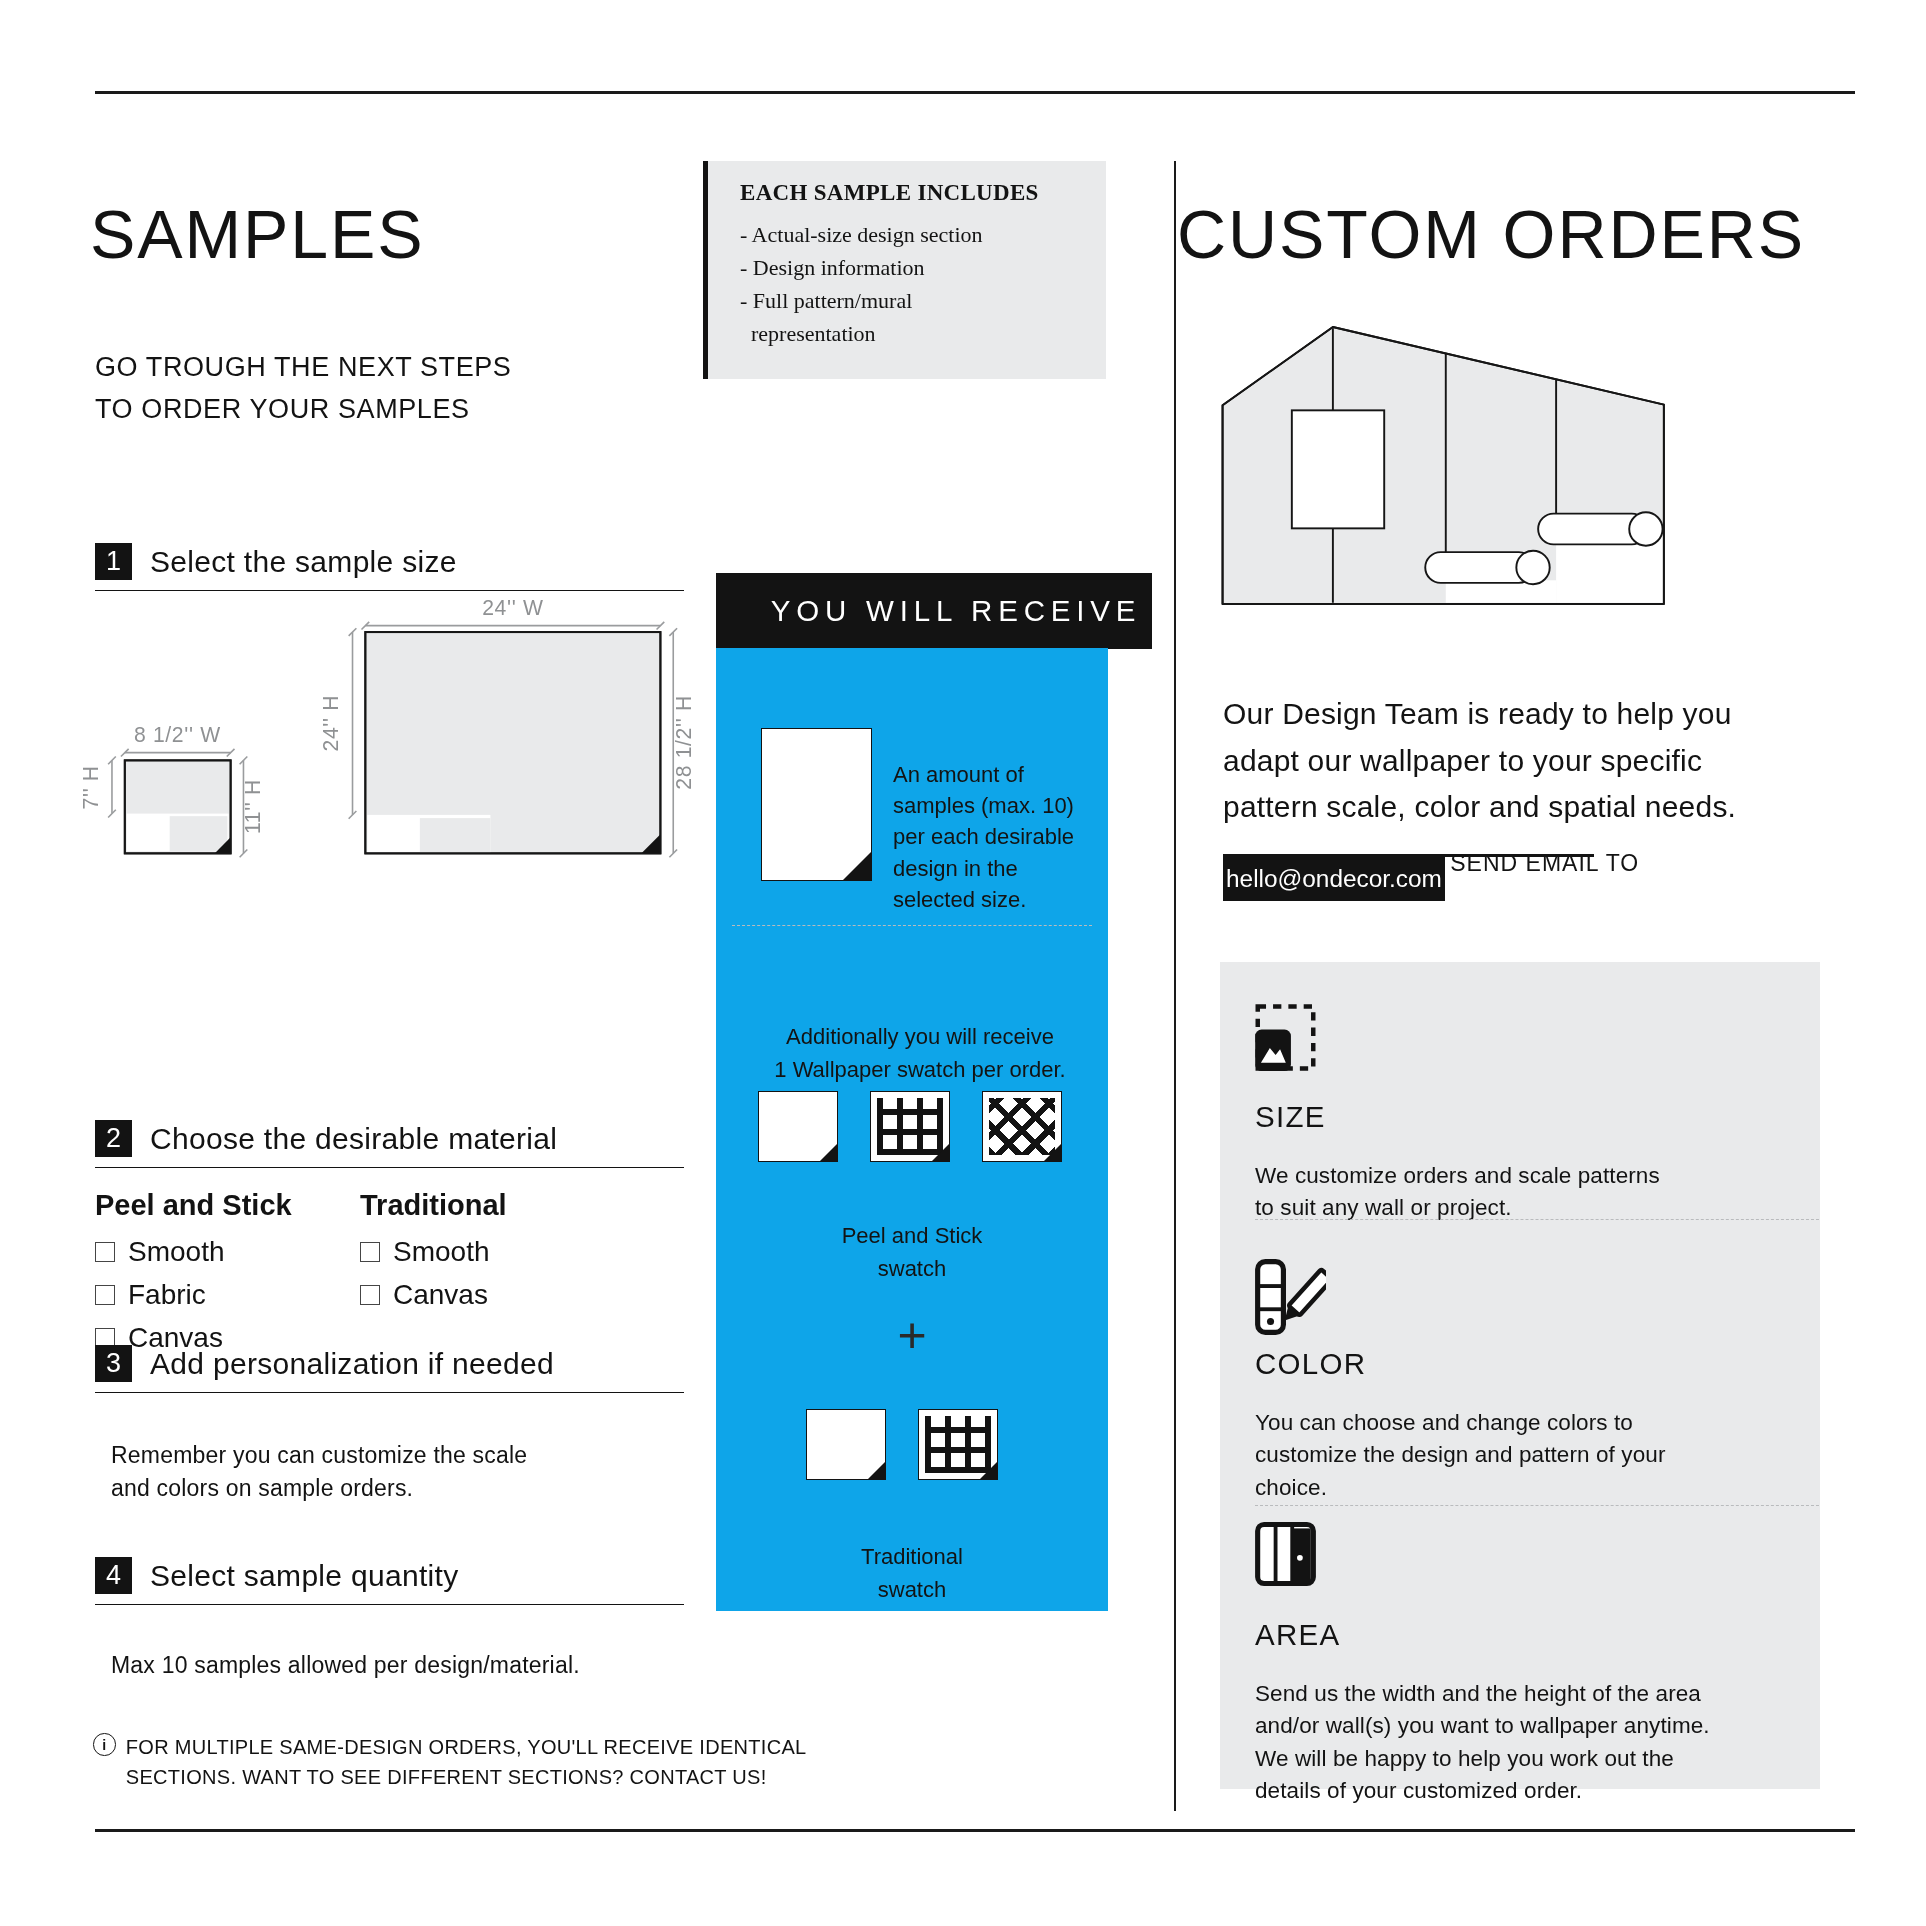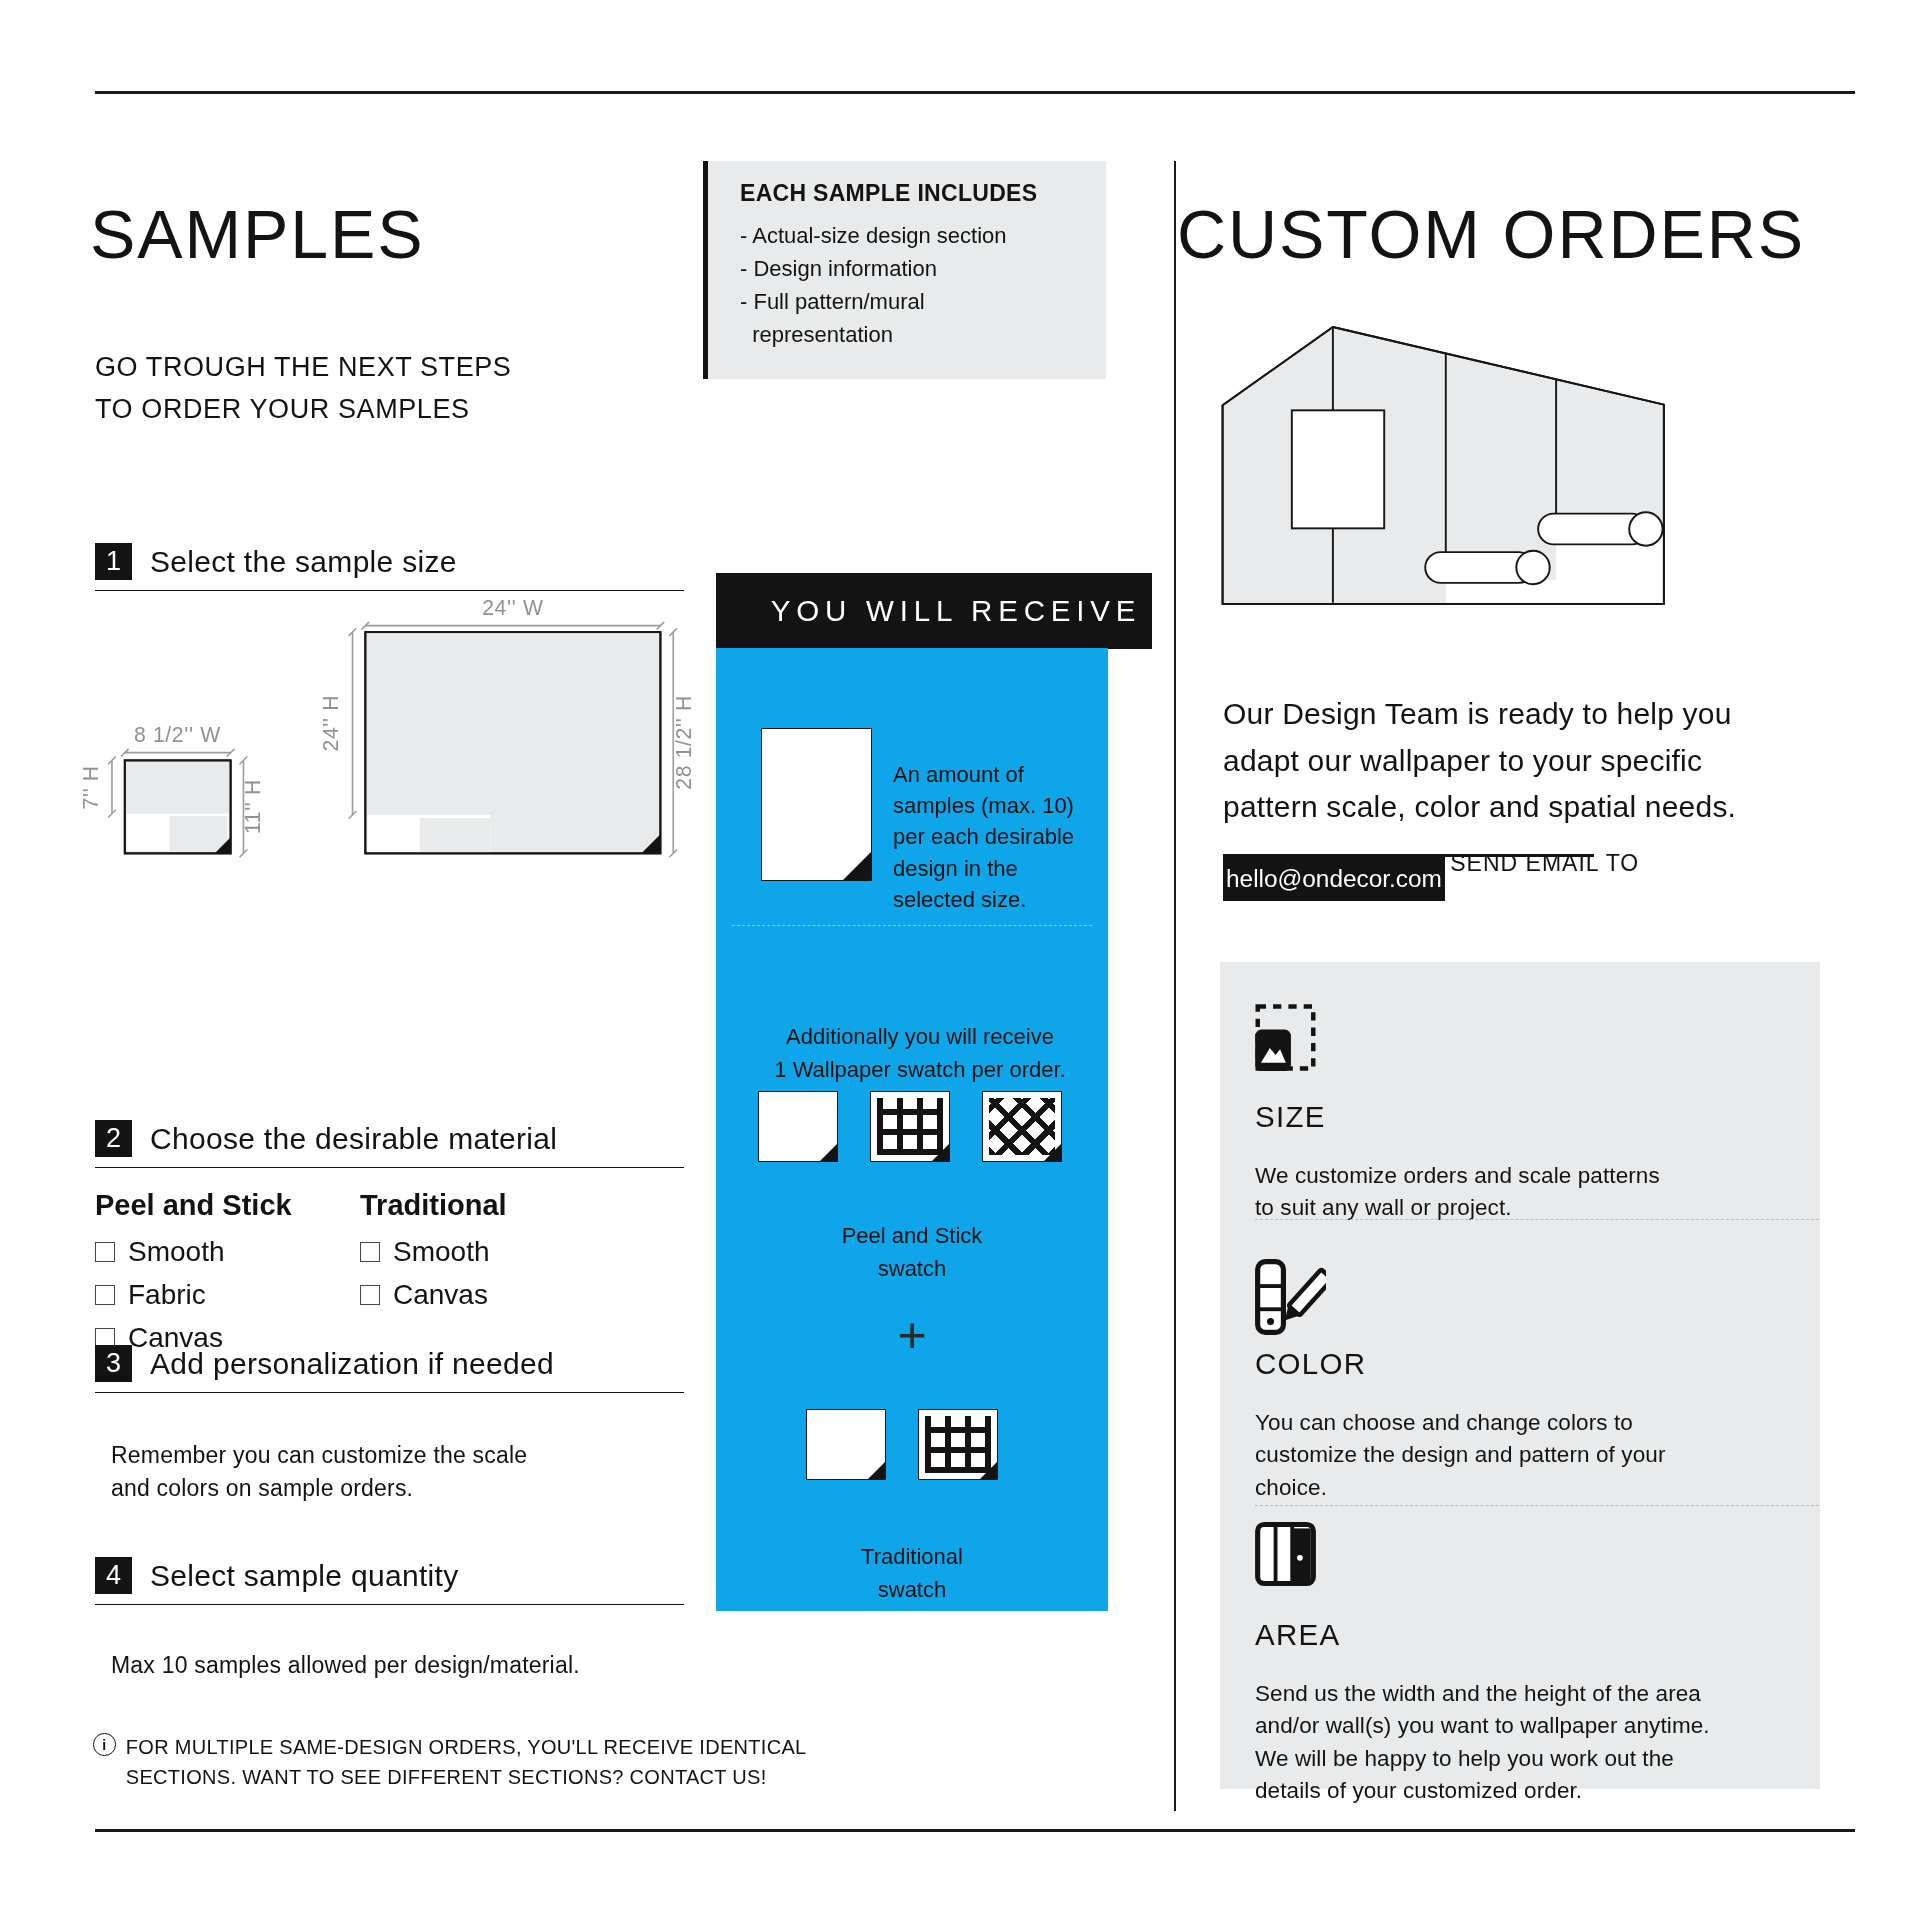--- a/index.html
+++ b/index.html
@@ -16,21 +16,21 @@
 
   
   .big-title{position:absolute;font-size:68px;font-weight:400;letter-spacing:1.9px;line-height:1;}
   #samples-title{left:90px;top:154px;}
   #custom-title{left:1177px;top:154px;}
 
   #intro{left:95px;top:320px;font-size:27px;line-height:1.55;letter-spacing:0.6px;}
 
   
   #includes-box{left:703px;top:161px;width:403px;height:218px;background:#e9eaeb;
-                border-left:5.8px solid #131313;box-sizing:border-box;padding:19px 19px 0 32px;}
+                border-left:5.8px solid #131313;box-sizing:border-box;padding:19px 19px 0 32px;font-family:Liberation Serif, serif;}
   #includes-box h3{margin:0 0 11.6px 0;font-size:23px;font-weight:700;letter-spacing:0.3px;}
   #includes-box p{margin:0;font-size:22px;line-height:1.5;}
 
   
   .step{position:absolute;left:95px;width:589px;border-bottom:1.9px solid #131313;
         padding-bottom:10.3px;display:flex;align-items:center;gap:18px;}
   .badge{width:37px;height:37px;background:#131313;color:#fff;font-size:27px;
          display:flex;align-items:center;justify-content:center;flex:0 0 auto;}
   .step-title{font-size:30px;letter-spacing:0.3px;}
   #step1{top:543px;} #step2{top:1120px;} #step3{top:1345px;} #step4{top:1557px;}

